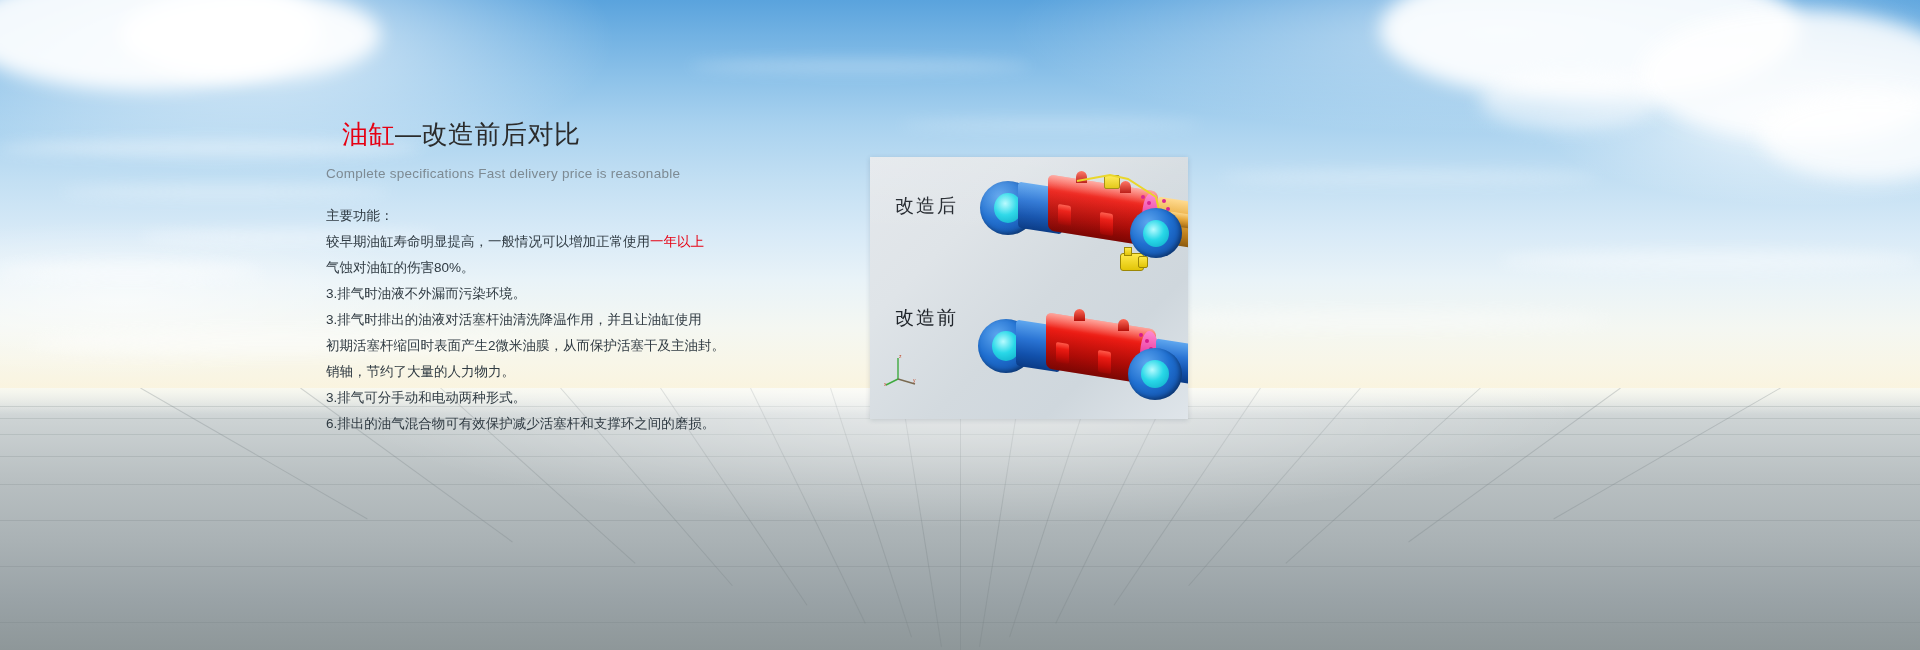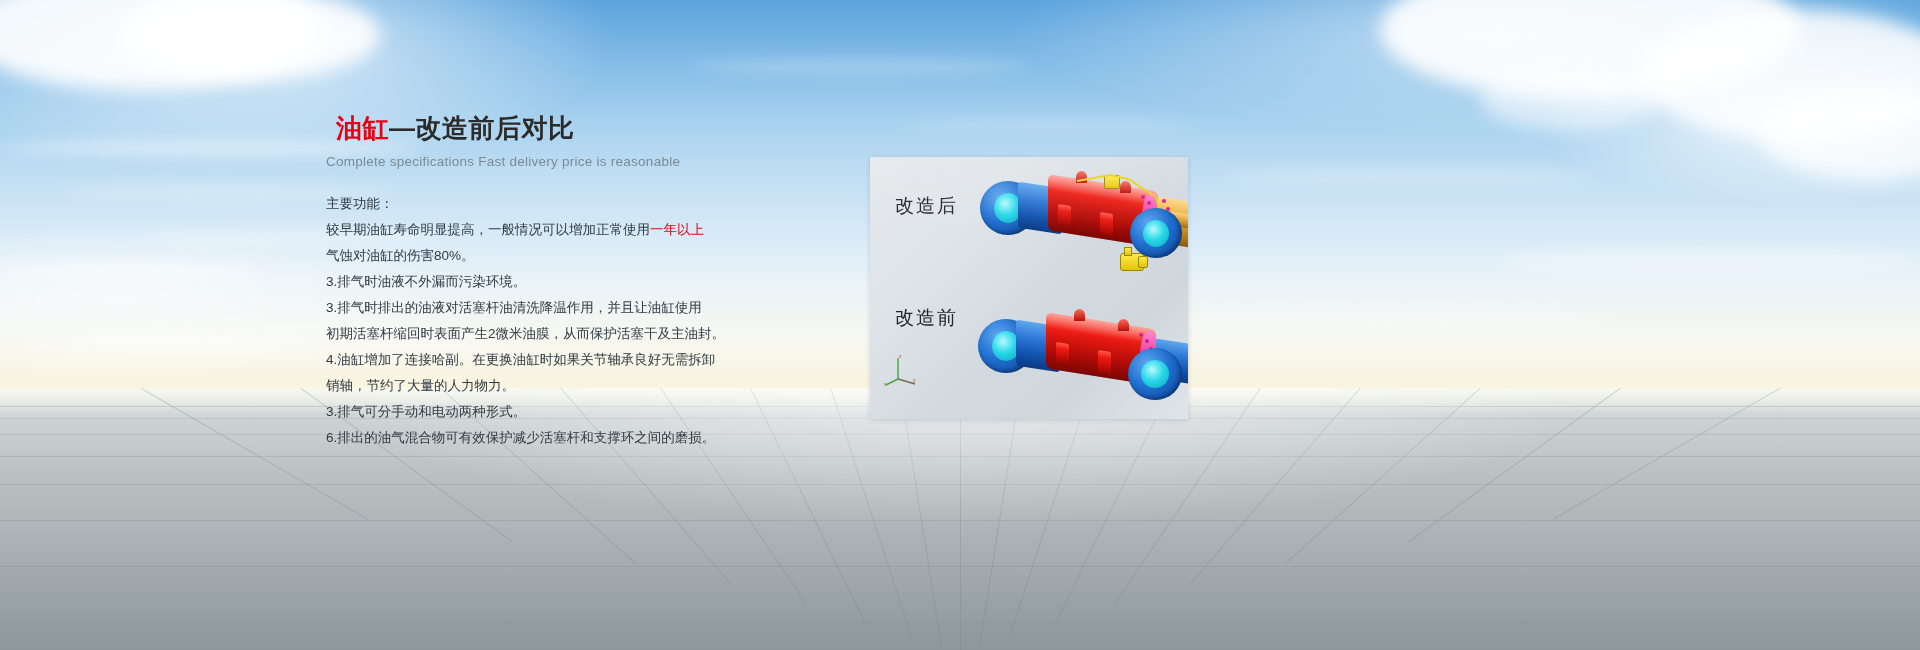--- a/index.html
+++ b/index.html
@@ -51,22 +51,22 @@
   .hline{position:absolute;left:0;width:1920px;height:1px;background:rgba(120,130,134,.45);}
   .vline{position:absolute;top:0;height:262px;width:1px;background:rgba(120,130,134,.30);transform-origin:top center;}
   .gl-sheen{
     position:absolute;left:0;top:0;width:1920px;height:262px;
     background:radial-gradient(ellipse 900px 200px at 960px 0px, rgba(255,255,255,.55), rgba(255,255,255,0) 70%);
   }
 
   
   .copy{position:absolute;left:326px;top:104px;width:420px;}
   .title{
-    font-size:26px;font-weight:bold;letter-spacing:.5px;line-height:1.15;
-    color:#2b2b2b;margin:10px;white-space:nowrap;
+    font-size:26px;font-weight:normal;letter-spacing:.5px;line-height:1.15;
+    color:#2b2b2b;margin:16px;white-space:nowrap;
   }
   .title .hl{color:#e60012;}
   .subtitle{
     margin:7px 0 0 0;font-size:13.5px;color:#7d8a93;letter-spacing:.25px;white-space:nowrap;
   }
   .body{margin-top:22px;}
   .body p{margin:0 0 1px 0;font-size:13.5px;color:#2f3a42;line-height:25px;white-space:nowrap;}
   .body p .red{color:#e60012;}
 
   
@@ -184,21 +184,20 @@
     <h1 class="title"><span class="hl">油缸</span><span>—改造前后对比</span></h1>
     <p class="subtitle">Complete specifications Fast delivery price is reasonable</p>
 
     <div class="body">
       <p>主要功能：</p>
       <p><span>较早期油缸寿命明显提高，一般情况可以增加正常使用</span><span class="red">一年以上</span></p>
       <p>气蚀对油缸的伤害80%。</p>
       <p>3.排气时油液不外漏而污染环境。</p>
       <p>3.排气时排出的油液对活塞杆油清洗降温作用，并且让油缸使用</p>
       <p>初期活塞杆缩回时表面产生2微米油膜，从而保护活塞干及主油封。</p>
-      <p>4.油缸增加了连接哈副。在更换油缸时如果关节轴承良好无需拆卸</p>
       <p>销轴，节约了大量的人力物力。</p>
       <p>3.排气可分手动和电动两种形式。</p>
       <p>6.排出的油气混合物可有效保护减少活塞杆和支撑环之间的磨损。</p>
     </div>
   </div>
 
   <div class="panel">
 
     <div class="plabel lab-after">改造后</div>
 

